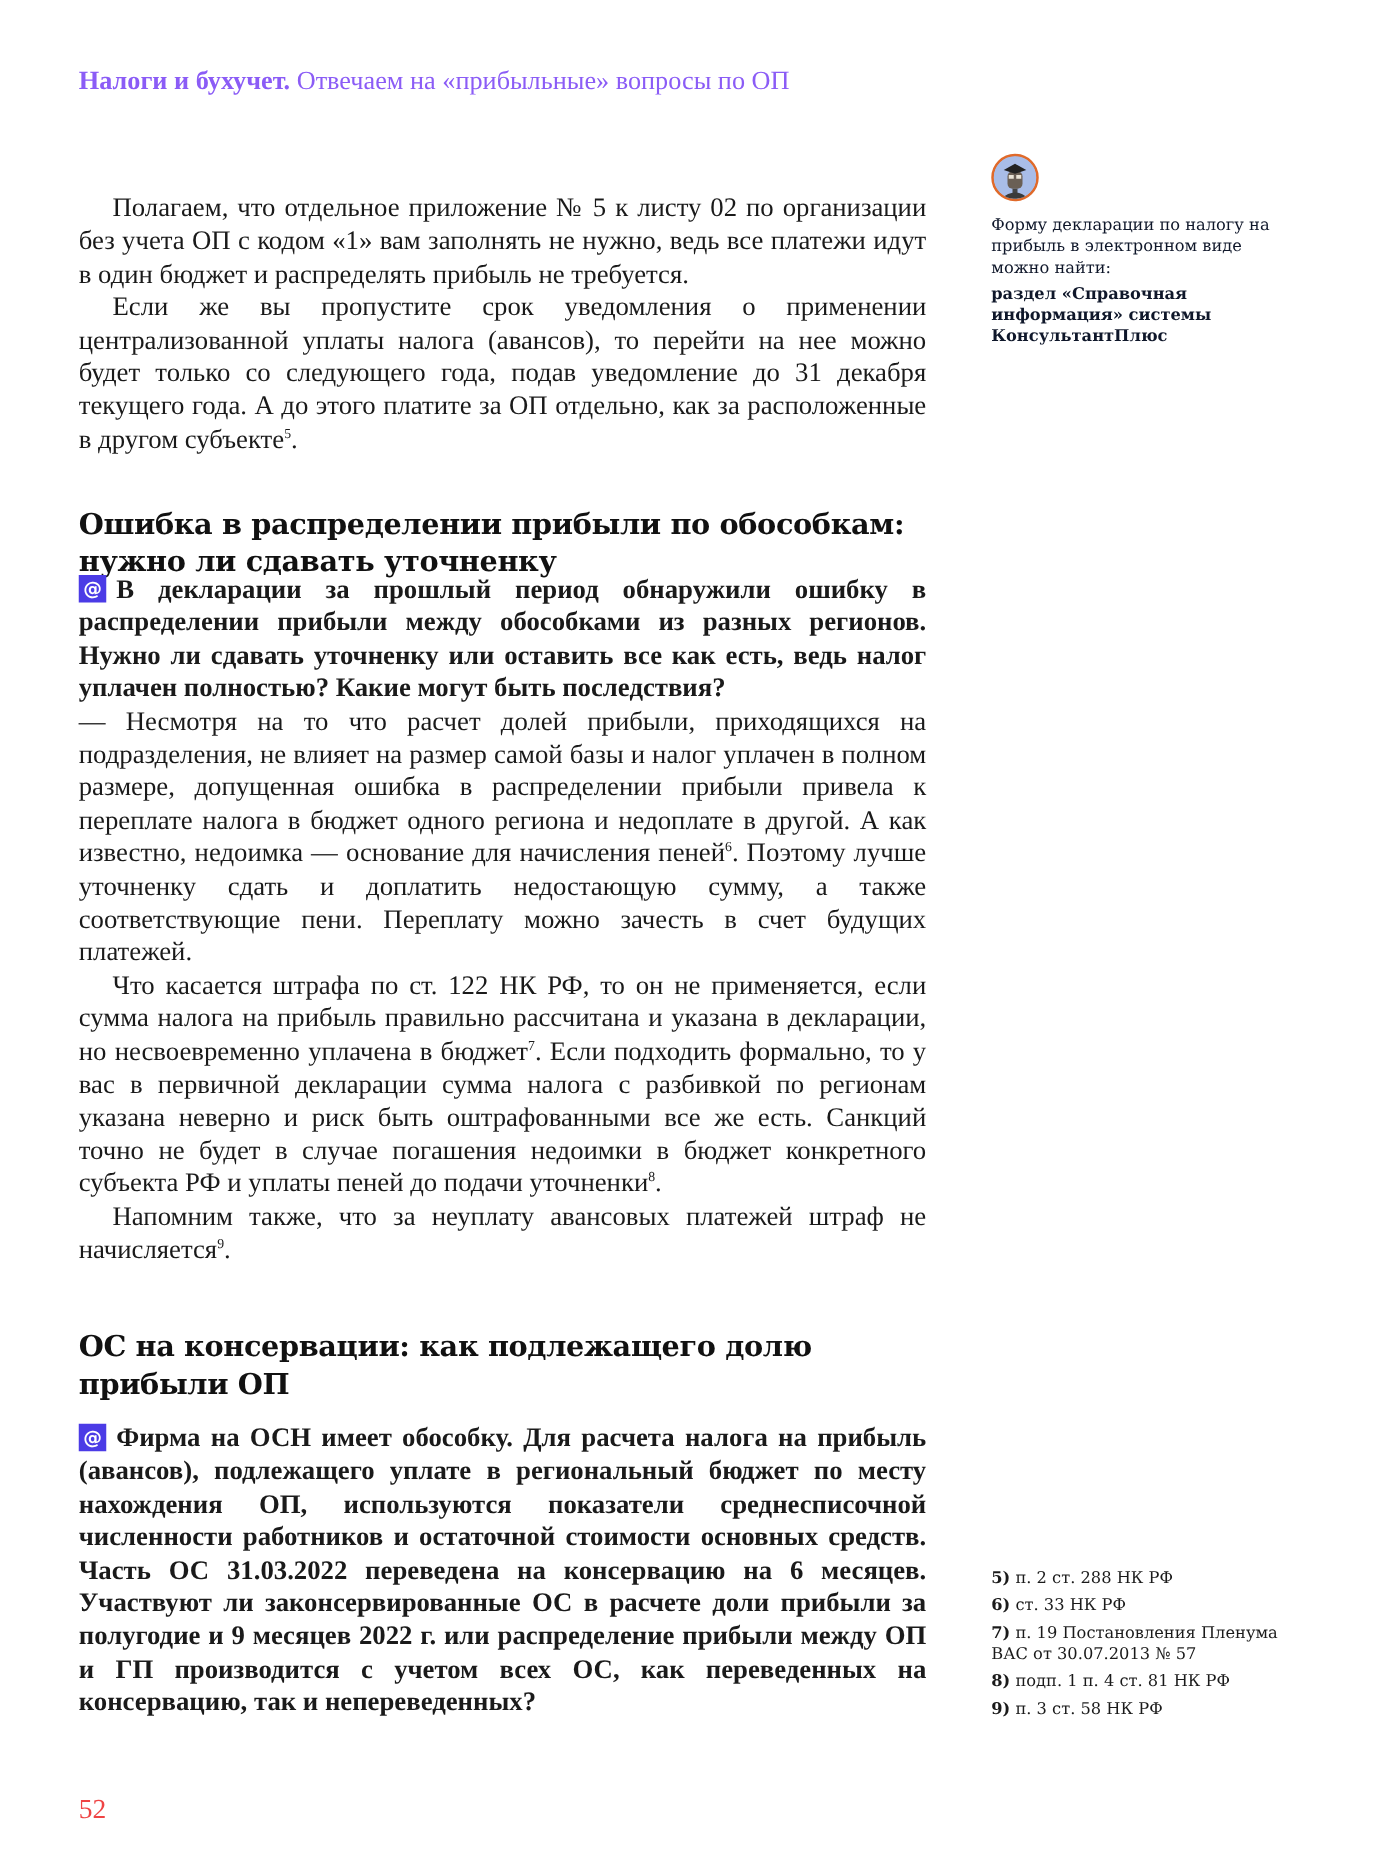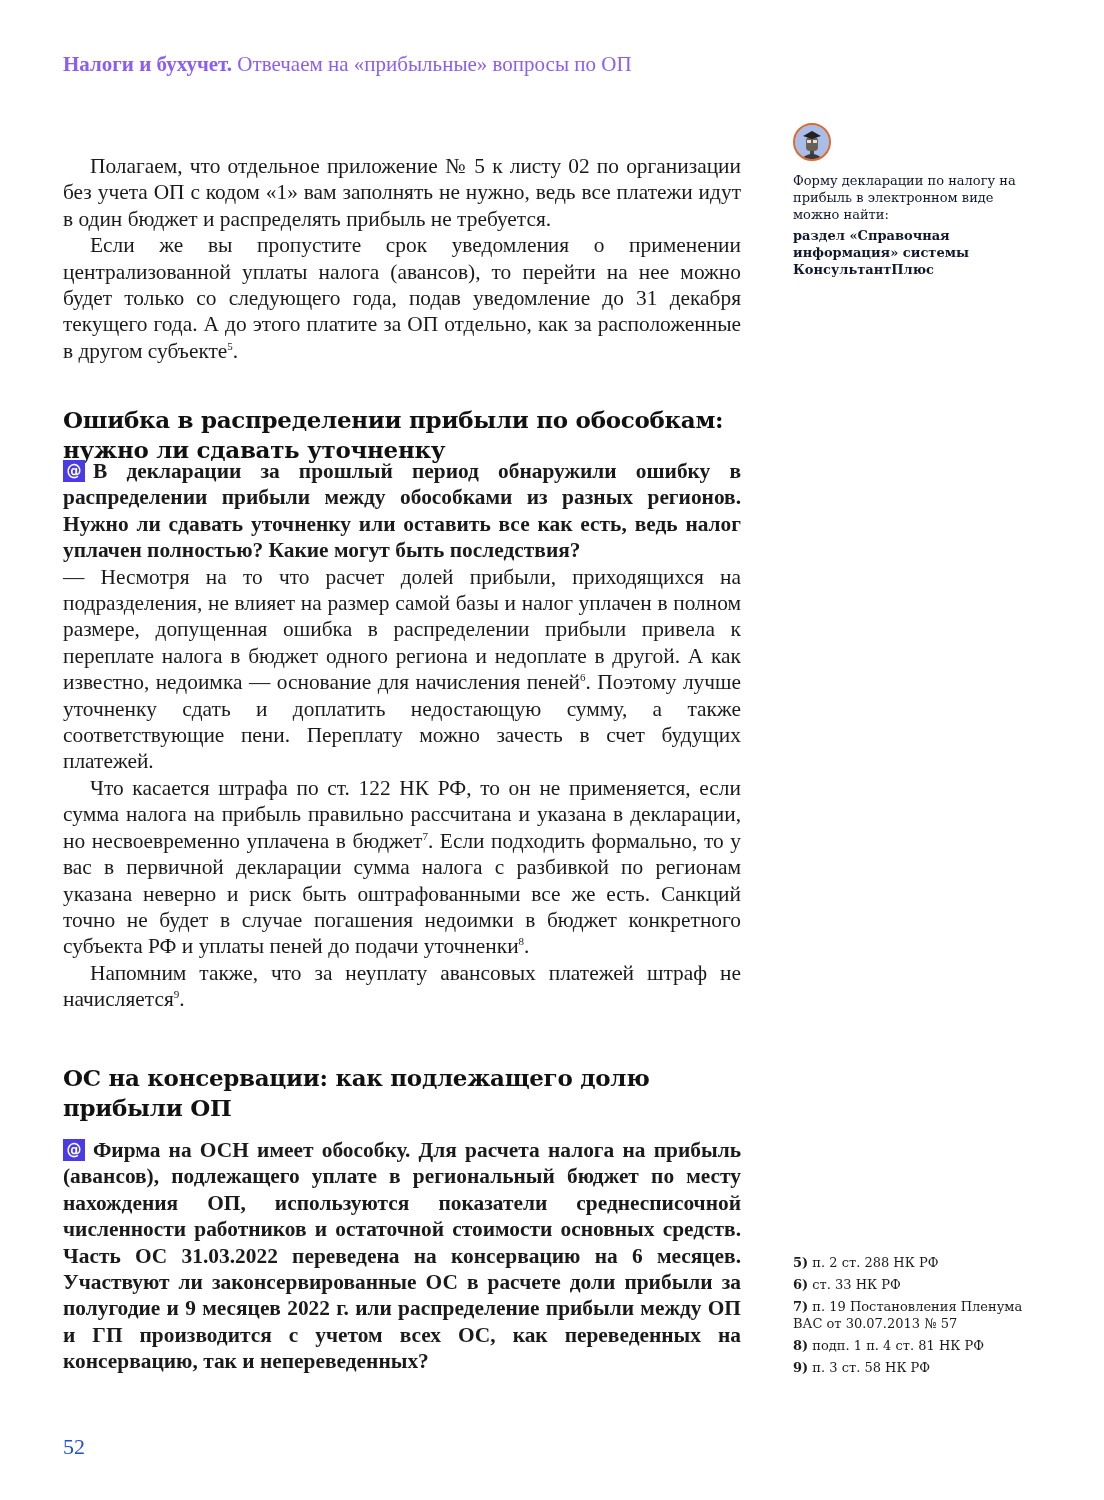--- a/index.html
+++ b/index.html
@@ -50,21 +50,21 @@
     .footnotes {
       position: absolute; left: 793px; top: 1254px; width: 250px;
       font-family: "DejaVu Serif", "Liberation Serif", serif;
       font-size: 13px; line-height: 17px; color: #1a1a1a;
     }
     .footnotes .fn { margin-bottom: 5px; }
     .footnotes .fn-num { font-weight: bold; }
     .page-number {
       position: absolute; left: 63px; top: 1434px;
       font-family: "Liberation Serif", "DejaVu Serif", serif;
-      font-size: 22px; color: #1d4ed8;
+      font-size: 22px; color: #ef4444;
     }
   </style>
 </head>
 <body>
 
 <div class="running-head">
   <span class="rh-bold">Налоги и бухучет.</span>
   <span>Отвечаем на «прибыльные» вопросы по ОП</span>
 </div>
 

